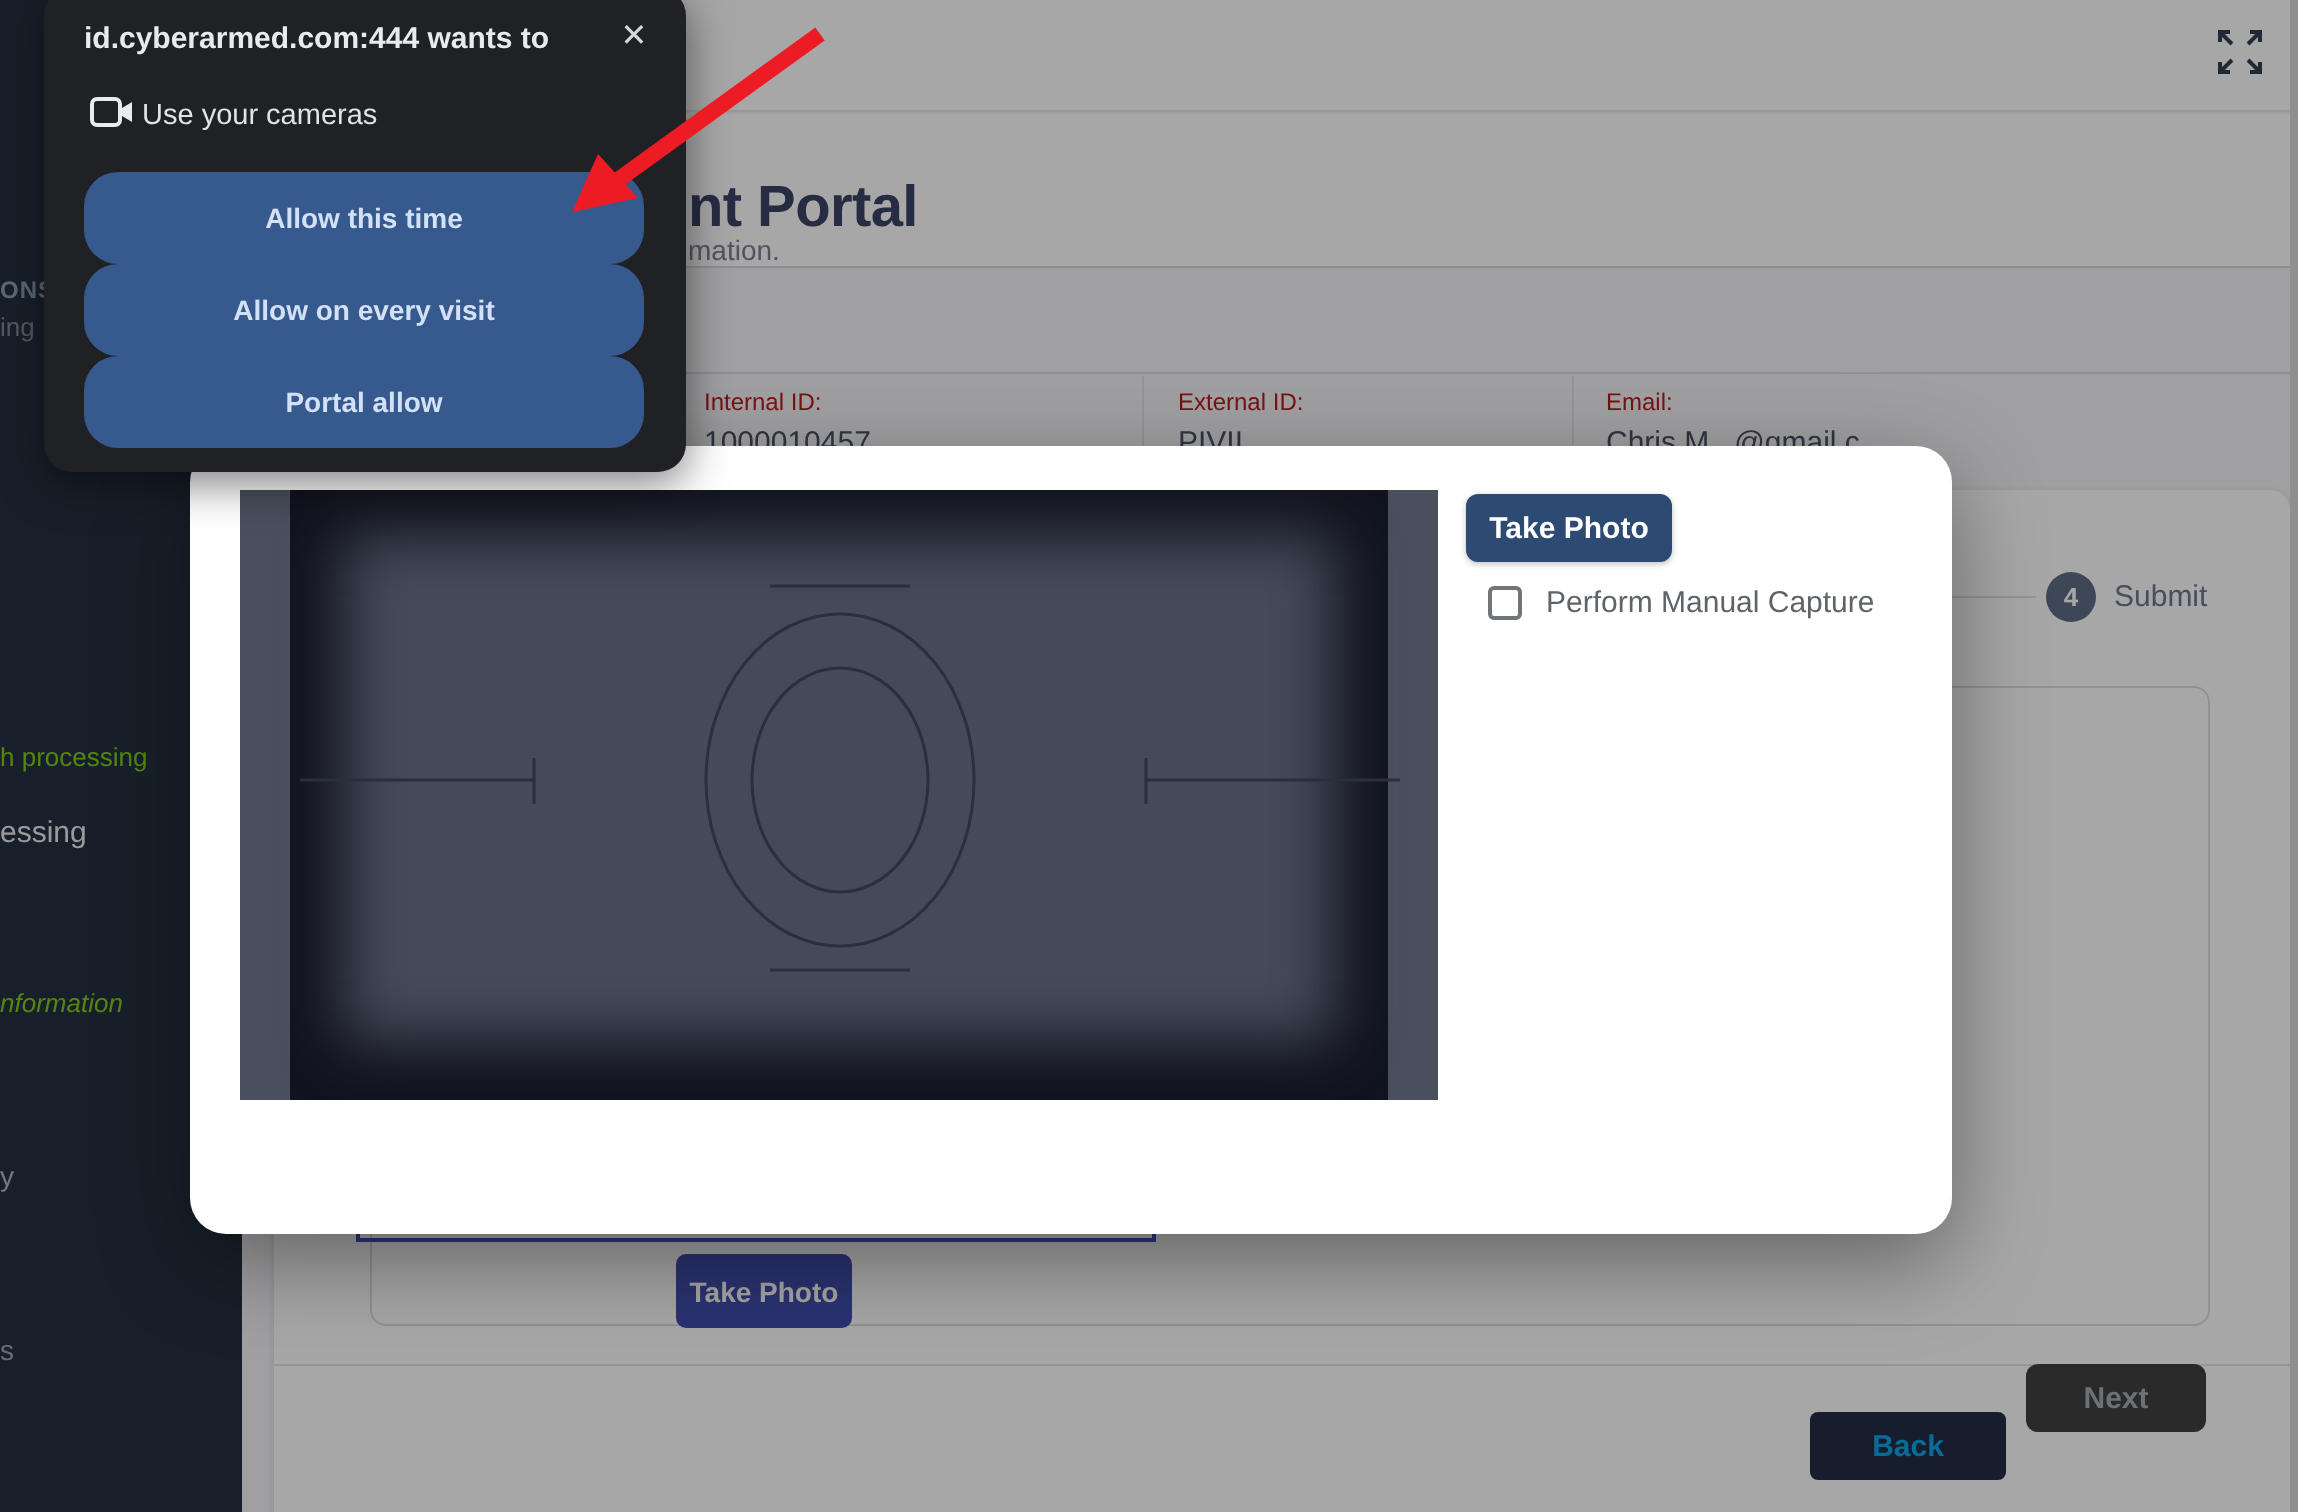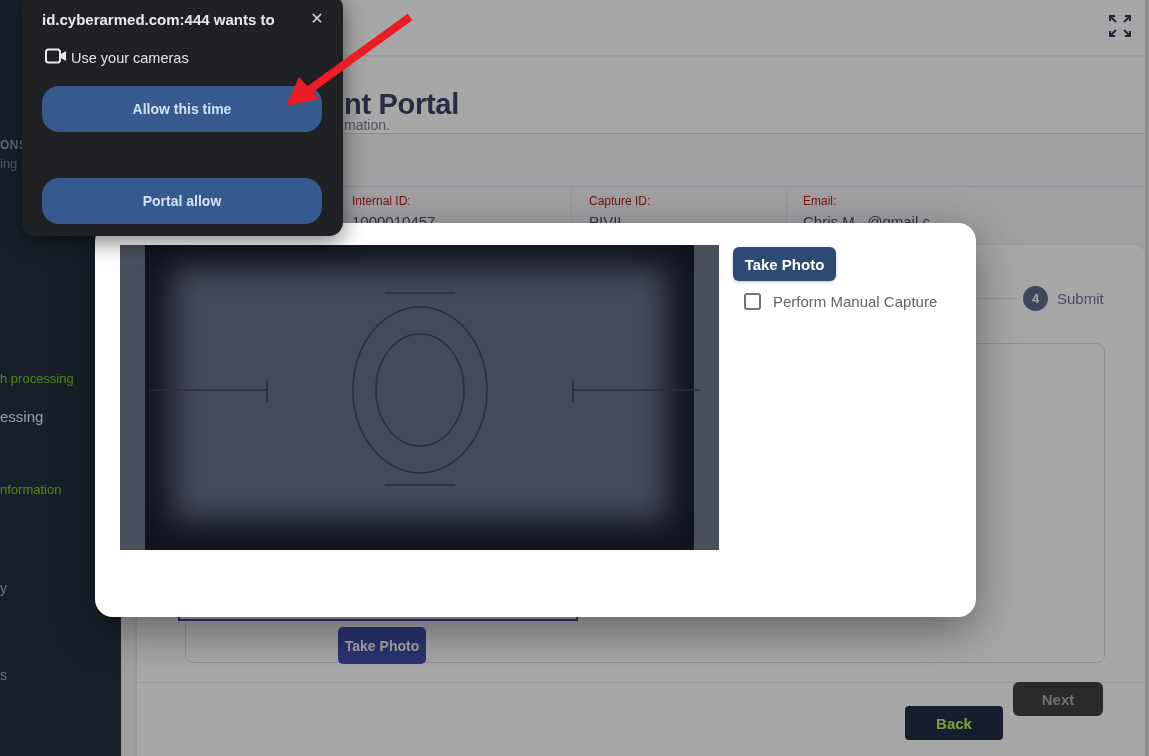--- a/index.html
+++ b/index.html
@@ -7,21 +7,21 @@
   .viewport{position:relative;width:1149px;height:756px;overflow:hidden;background:#f4f5f7;}
   .abs{position:absolute;}
 
   
   .sidebar{left:0;top:0;width:121px;height:756px;background:#243140;z-index:1;}
   .side-frag{position:absolute;left:0;white-space:nowrap;color:#84cc16;font-size:13px;}
   .frag-0{top:138px;font-weight:bold;font-size:12px;color:#8fa0b5;letter-spacing:.5px;}
   .frag-1{top:156px;color:#7f8a96;}
   .frag-2{top:371px;}
   .frag-3{top:408px;font-size:15px;color:#e8ecf0;}
-  .frag-4{top:482px;}
+  .frag-4{top:494px;font-style:italic;}
   .frag-5{top:580px;font-size:14px;color:#aeb8c2;}
   .frag-6{top:667px;font-size:14px;color:#9aa5b0;}
 
   .main{left:121px;top:0;width:1028px;height:756px;background:#f4f5f7;z-index:1;}
   .topbar{left:121px;top:0;width:1024px;height:56px;background:#ffffff;border-bottom:1px solid #e8eaed;z-index:2;}
   .headerband{left:121px;top:57px;width:1024px;height:77px;background:#ffffff;border-bottom:1px solid #d6d9de;z-index:2;}
   .page-title{left:344px;top:68px;font-size:29px;font-weight:bold;color:#3b4466;letter-spacing:-.3px;z-index:3;margin-top:20px;}
   .page-subtitle{left:344px;top:117px;font-size:14px;color:#7c828c;z-index:3;}
 
   .info-panel{left:121px;top:186px;width:1024px;height:60px;border-top:1px solid #d9dce1;z-index:3;}
@@ -36,21 +36,21 @@
   .step-circle{left:1023px;top:286px;width:25px;height:25px;border-radius:50%;background:#5f6d85;color:#fff;
     font-size:13px;font-weight:bold;display:flex;align-items:center;justify-content:center;z-index:3;}
   .step-label{left:1057px;top:290px;font-size:15px;color:#6d7890;z-index:3;}
 
   .inner-box{left:185px;top:343px;width:920px;height:320px;border:1px solid #dadde2;border-radius:8px;z-index:3;}
   .video-box{left:178px;top:396px;width:400px;height:225px;border:2px solid #4450bd;z-index:3;}
   .page-takephoto{left:338px;top:627px;width:88px;height:37px;background:#434fae;border:none;border-radius:5px;
     color:#fff;font-size:14px;font-weight:bold;z-index:4;}
   .footer-line{left:137px;top:682px;width:1008px;height:1px;background:#e2e4e8;z-index:3;}
   .back-btn{left:905px;top:706px;width:98px;height:34px;background:#232d45;border:none;border-radius:4px;
-    color:#bef264;font-size:15px;font-weight:bold;z-index:4;}
+    color:#0ea5e9;font-size:15px;font-weight:bold;z-index:4;}
   .next-btn{left:1013px;top:682px;width:90px;height:34px;background:#404040;border:none;border-radius:6px;
     color:#a6adb5;font-size:15px;font-weight:bold;z-index:4;}
   .fs-icon{left:1106px;top:12px;width:28px;height:28px;z-index:4;}
   .scroll-strip{left:1145px;top:0;width:4px;height:756px;background:#d7dadd;z-index:5;}
 
   
   .overlay{left:0;top:0;width:1149px;height:756px;background:rgba(0,0,0,.345);z-index:40;}
 
   
   .modal{left:95px;top:223px;width:881px;height:394px;background:#ffffff;border-radius:18px;
@@ -97,21 +97,21 @@
 
   <div class="abs topbar"></div>
   <div class="abs headerband"></div>
   <div class="abs page-title">nt Portal</div>
   <div class="abs page-subtitle">mation.</div>
 
   <div class="abs info-panel">
     <span class="info-label fx0">Internal ID:</span>
     <span class="info-value fx0">1000010457</span>
     <span class="vdiv v0"></span>
-    <span class="info-label fx1">Capture ID:</span>
+    <span class="info-label fx1">External ID:</span>
     <span class="info-value fx1">PIVII</span>
     <span class="vdiv v1"></span>
     <span class="info-label fx2">Email:</span>
     <span class="info-value fx2">Chris.M...@gmail.c...</span>
   </div>
 
   <div class="abs content-card"></div>
   <div class="abs step-line"></div>
   <div class="abs step-circle">4</div>
   <div class="abs step-label">Submit</div>
@@ -164,20 +164,21 @@
     <div class="popup-title">id.cyberarmed.com:444 wants to</div>
     <div class="popup-close">✕</div>
     <div class="perm-icon">
       <svg width="22" height="16" viewBox="0 0 22 16">
         <rect x="1" y="1.5" width="14" height="13" rx="2.5" fill="none" stroke="#e8eaed" stroke-width="2"></rect>
         <polygon points="16,6 21,3 21,13 16,10" fill="#e8eaed"></polygon>
       </svg>
     </div>
     <div class="perm-label">Use your cameras</div>
     <button class="popup-btn pb0">Allow this time</button>
+    <button class="popup-btn pb1">Allow on every visit</button>
     <button class="popup-btn pb2">Portal allow</button>
   </div>
 
   <svg class="abs arrow-layer" width="1149" height="756" viewBox="0 0 1149 756">
     <line x1="410" y1="17" x2="309" y2="90" stroke="#ed1c24" stroke-width="8"></line>
     <polygon points="286,106 299,77 319,99" fill="#ed1c24"></polygon>
   </svg>
 
 </div>
 

